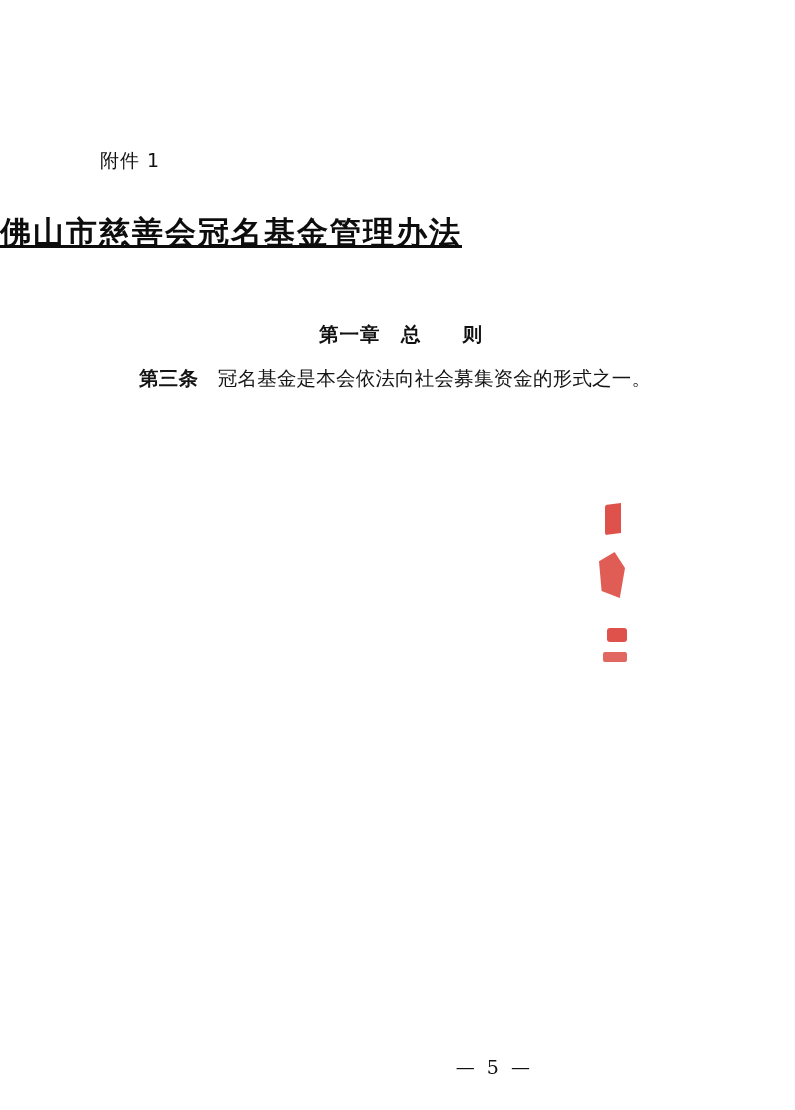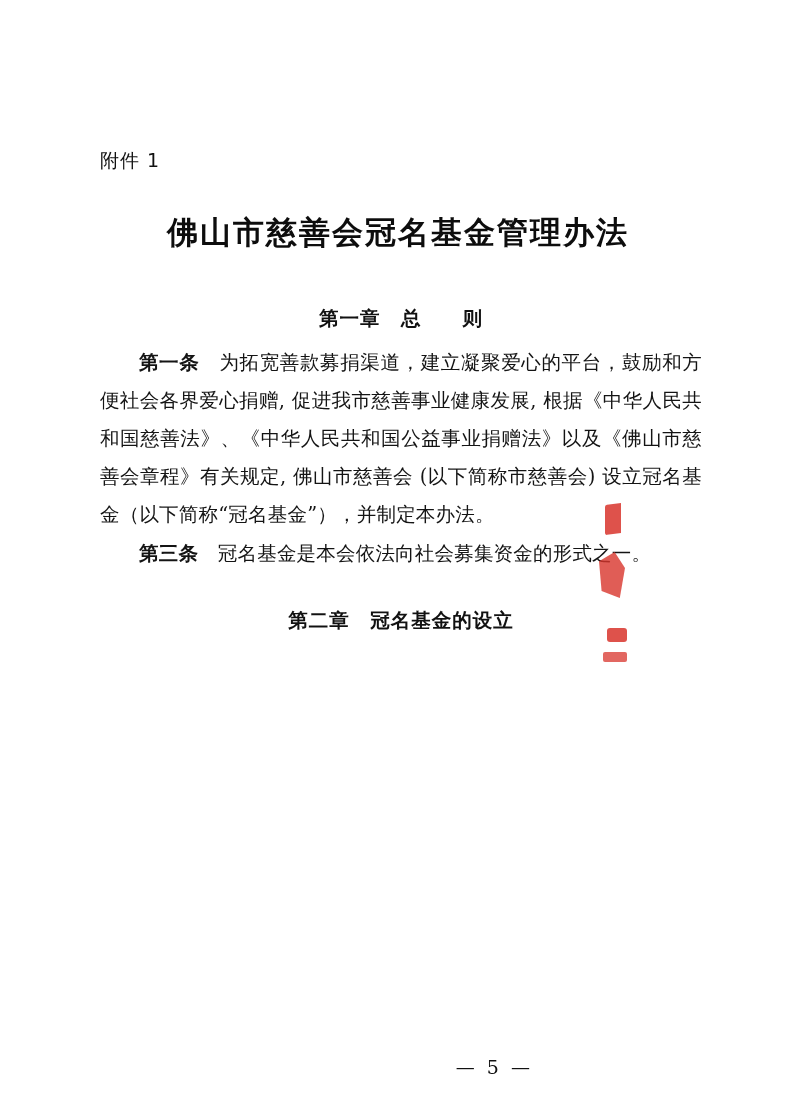--- a/index.html
+++ b/index.html
@@ -29,40 +29,41 @@
     font-size: 19px;
     font-family: "DejaVu Sans", "Liberation Sans", sans-serif;
     letter-spacing: 1px;
     color: #111;
   }
   .doc-title {
     position: absolute;
     left: 0;
     right: 0;
     top: 212px;
-    text-align: right;
+    text-align: left;
     font-size: 31px;
     font-weight: bold;
     font-family: "DejaVu Sans", "Liberation Sans", sans-serif;
     letter-spacing: 2px;
     color: #0d0d0d;
+    text-decoration: underline;
   }
   .content {
     position: absolute;
     left: 100px;
     top: 305px;
     width: 602px;
   }
   .chapter-heading {
     text-align: center;
     font-size: 19.5px;
     font-weight: bold;
     font-family: "DejaVu Sans", "Liberation Sans", sans-serif;
     letter-spacing: 1px;
-    margin: 0 0 12px 0;
+    margin: 16px 0 12px 0;
     color: #111;
   }
   .chapter-heading.second {
     margin-top: 34px;
     margin-bottom: 10px;
   }
   p.para {
     margin: 0 0 1px 0;
     font-size: 19.5px;
     line-height: 38px;
@@ -141,31 +142,27 @@
 <div class="page">
 
   <div class="attachment-label">附件 1</div>
 
   <div class="doc-title">佛山市慈善会冠名基金管理办法</div>
 
   <div class="content">
 
     <div class="chapter-heading">第一章　总　　则</div>
 
-    <p class="para">
-      <span class="art">第一条</span><span>　为拓宽善款募捐渠道，建立凝聚爱心的平台，鼓励和方便社会各界爱心捐赠, 促进我市慈善事业健康发展, 根据《中华人民共和国慈善法》、《中华人民共和国公益事业捐赠法》以及《佛山市慈善会章程》有关规定, 佛山市慈善会 (以下简称市慈善会) 设立冠名基金（以下简称“冠名基金”），并制定本办法。</span>
-    </p>
 
 
     <p class="para">
       <span class="art">第三条</span><span>　冠名基金是本会依法向社会募集资金的形式之一。</span>
     </p>
 
 
-    <div class="chapter-heading second">第二章　冠名基金的设立</div>
 
 
 
   </div>
 
   <div class="seal">
     <div class="s1"></div>
     <div class="s2"></div>
     <div class="s3"></div>
     <div class="s4"></div>

